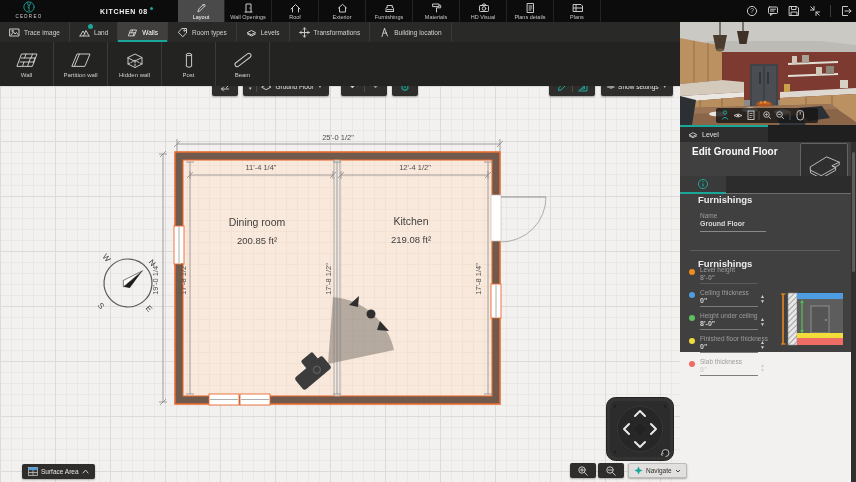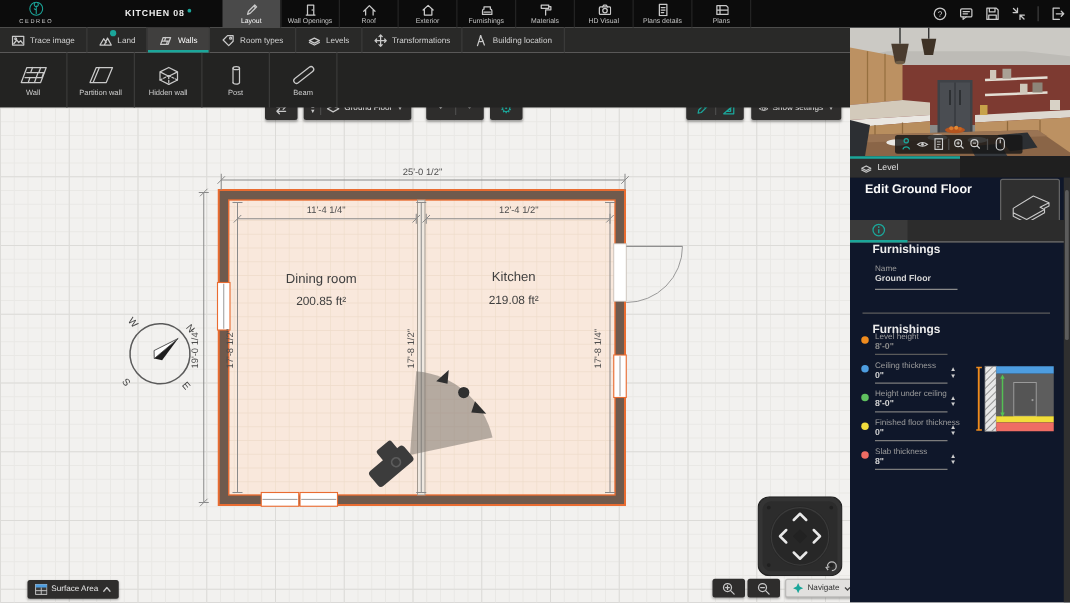--- a/index.html
+++ b/index.html
@@ -64,21 +64,21 @@
 
   
   .bchip{position:absolute;height:15px;background:#2e2d2c;border-radius:2px;display:flex;align-items:center;
          justify-content:center;color:#e6e6e6;z-index:20;box-shadow:0 1px 2px rgba(0,0,0,.3);cursor:pointer}
   #navigate-chip{background:#e1e0de;border:1px solid #bcbbb9;color:#2e2e2e}
   #navigate-chip .lbl{color:#2e2e2e}
   .bchip .lbl{font-size:6.5px;margin:0 3px}
   #navpad{position:absolute;left:606px;top:397px;z-index:20;cursor:pointer}
 
   
-  #panel{position:absolute;left:680px;top:22px;width:176px;height:460px;background:#0f172a;z-index:30}
+  #panel{position:absolute;left:680px;top:22px;width:176px;height:330px;background:#404040;z-index:30}
   #preview{position:absolute;left:0;top:0}
   #level-tabbar{position:absolute;left:0;top:103px;width:176px;height:17px;background:#1f1f1f}
   #level-tab{position:absolute;left:0;top:0;width:88px;height:17px;background:#2e2e2e;border-top:2px solid #1ba69a;
              display:flex;align-items:center;gap:4px;padding-left:8px;cursor:pointer}
   #level-tab .lbl{font-size:7px;color:#e2e2e2}
   #panel-title{position:absolute;left:12px;top:124px;font-size:10px;color:#fafafa;font-weight:bold}
   #slab-btn{position:absolute;right:8px;top:121px;width:48px;height:42px;background:#2f2f2f;
             border:1px solid #636363;border-radius:2px;display:flex;align-items:center;justify-content:center;cursor:pointer}
   #info-strip{position:absolute;left:0;top:154px;width:176px;height:18px;background:#2c2c2c;border-bottom:1px solid #6e6e6e}
   #info-tab{position:absolute;left:0;top:0;width:46px;height:18px;background:#3a3a3a;border-bottom:2px solid #1ba69a;

